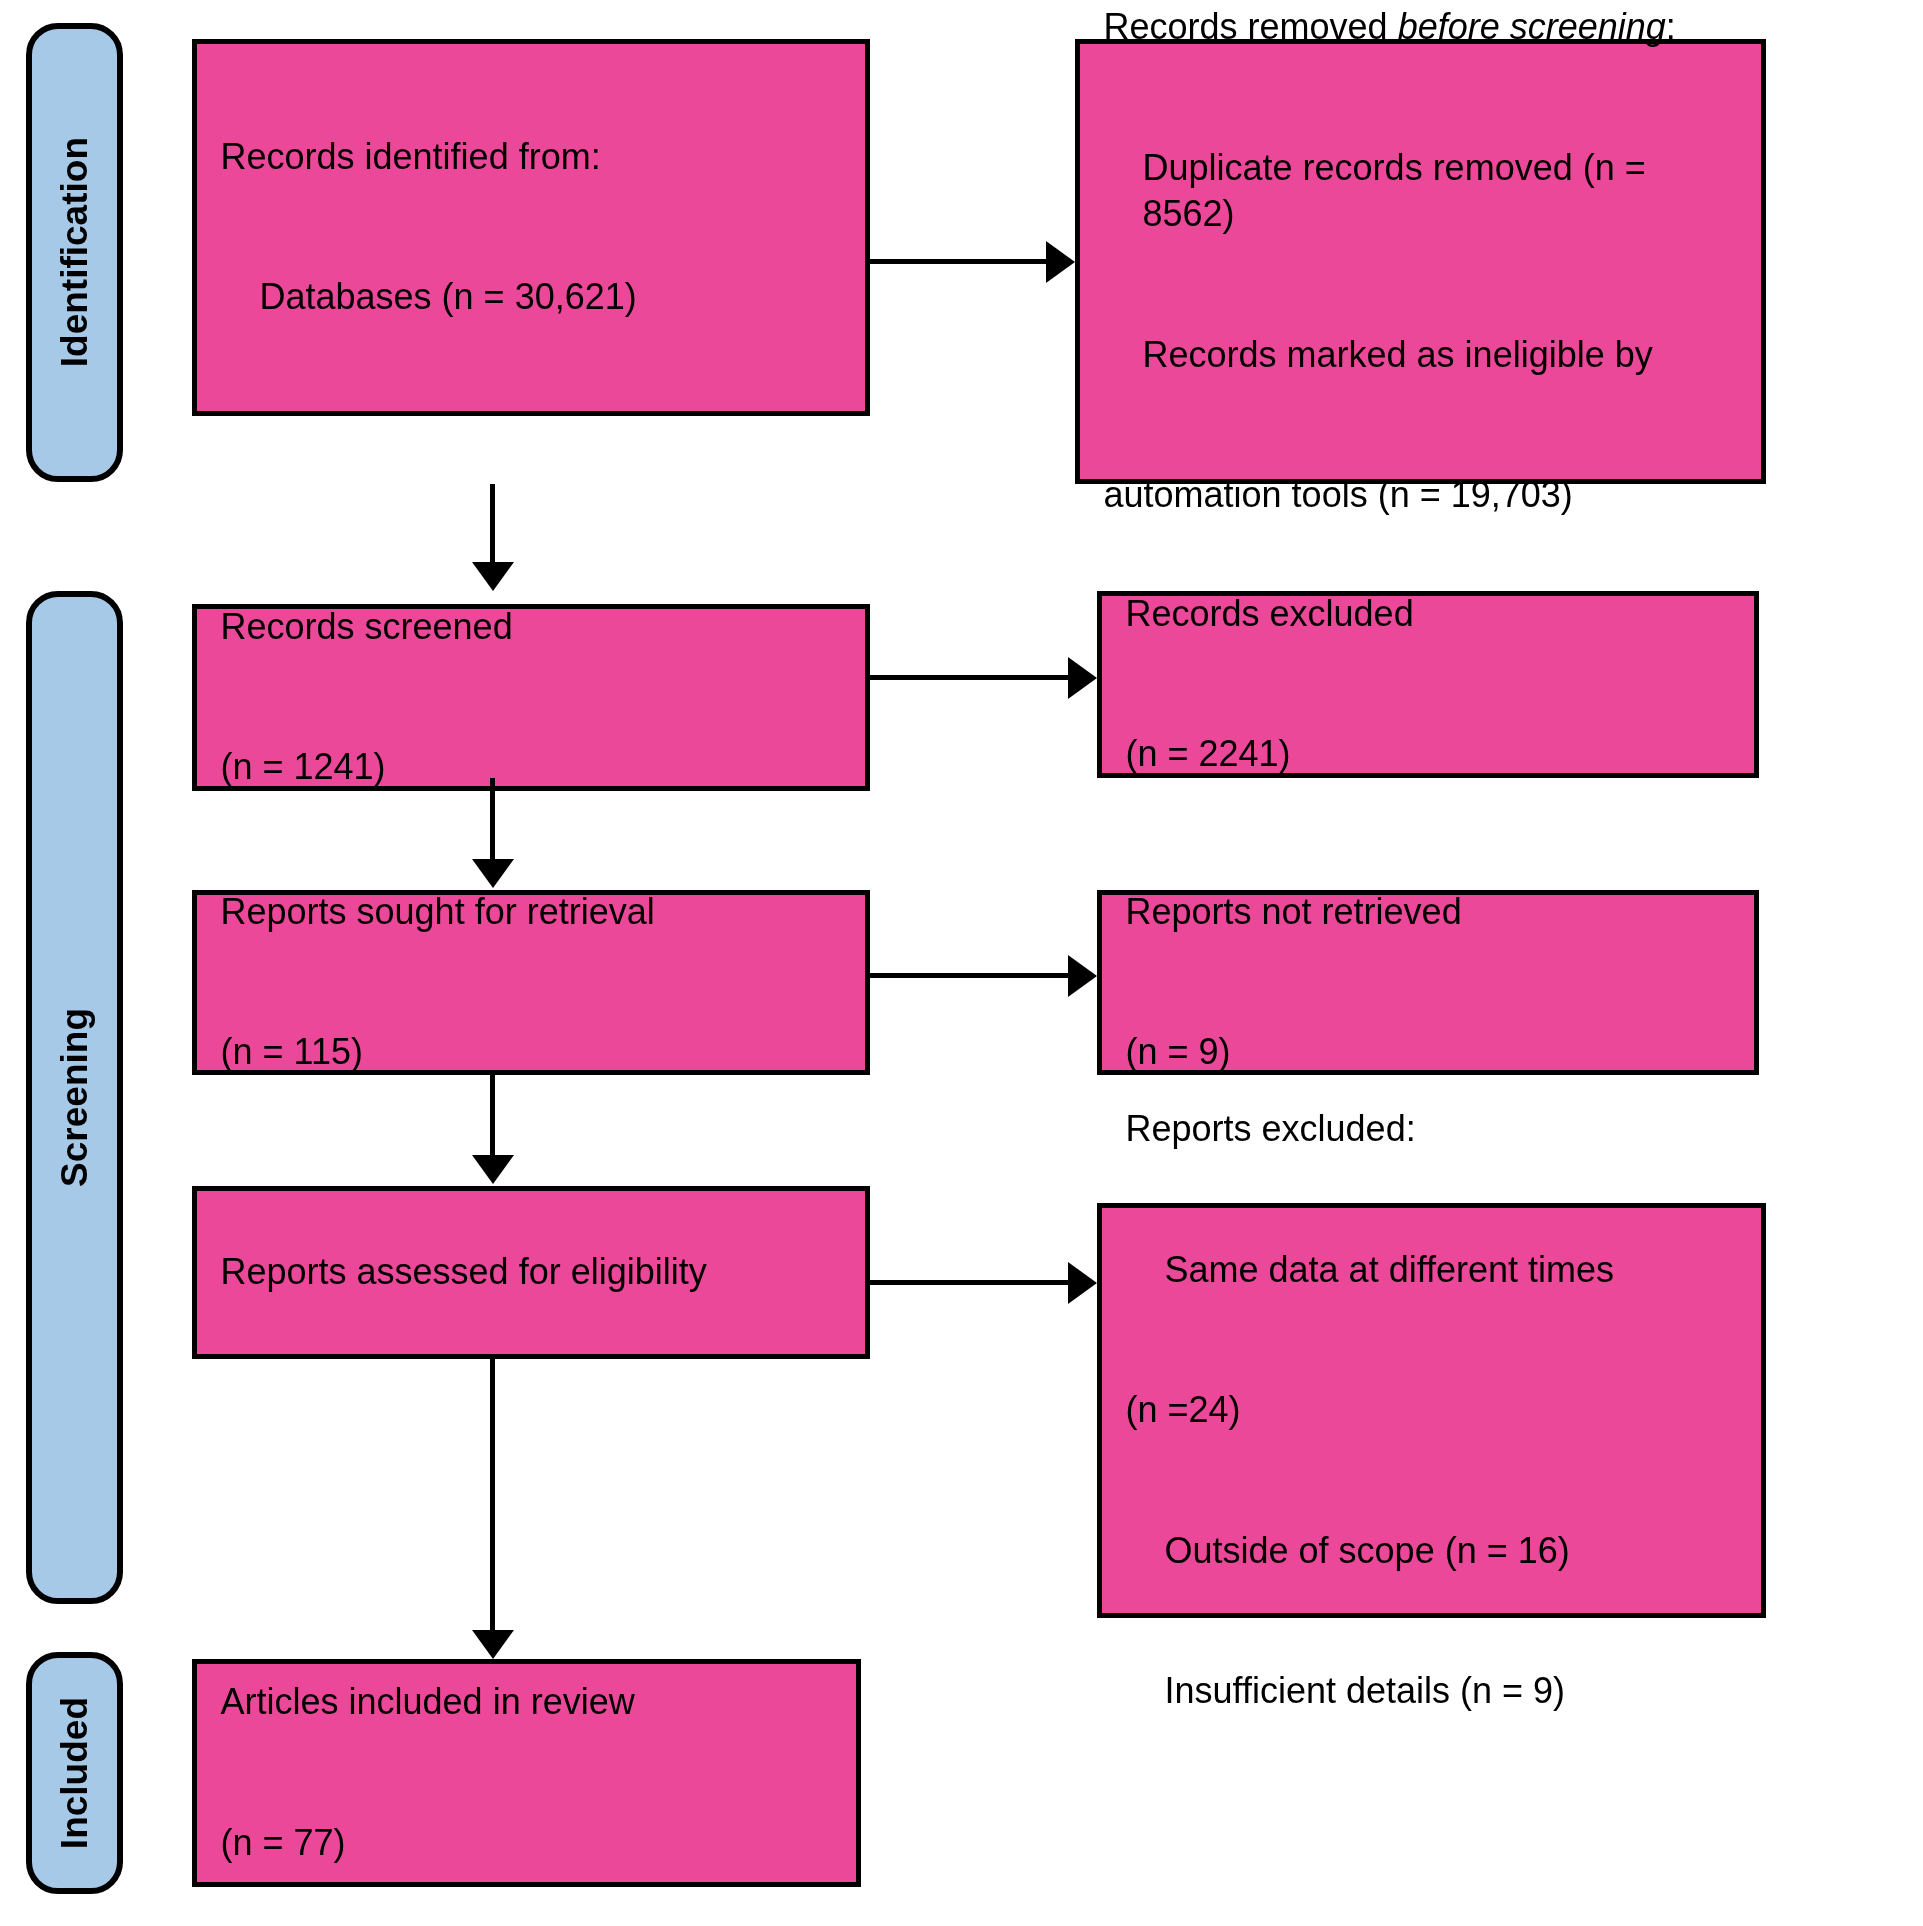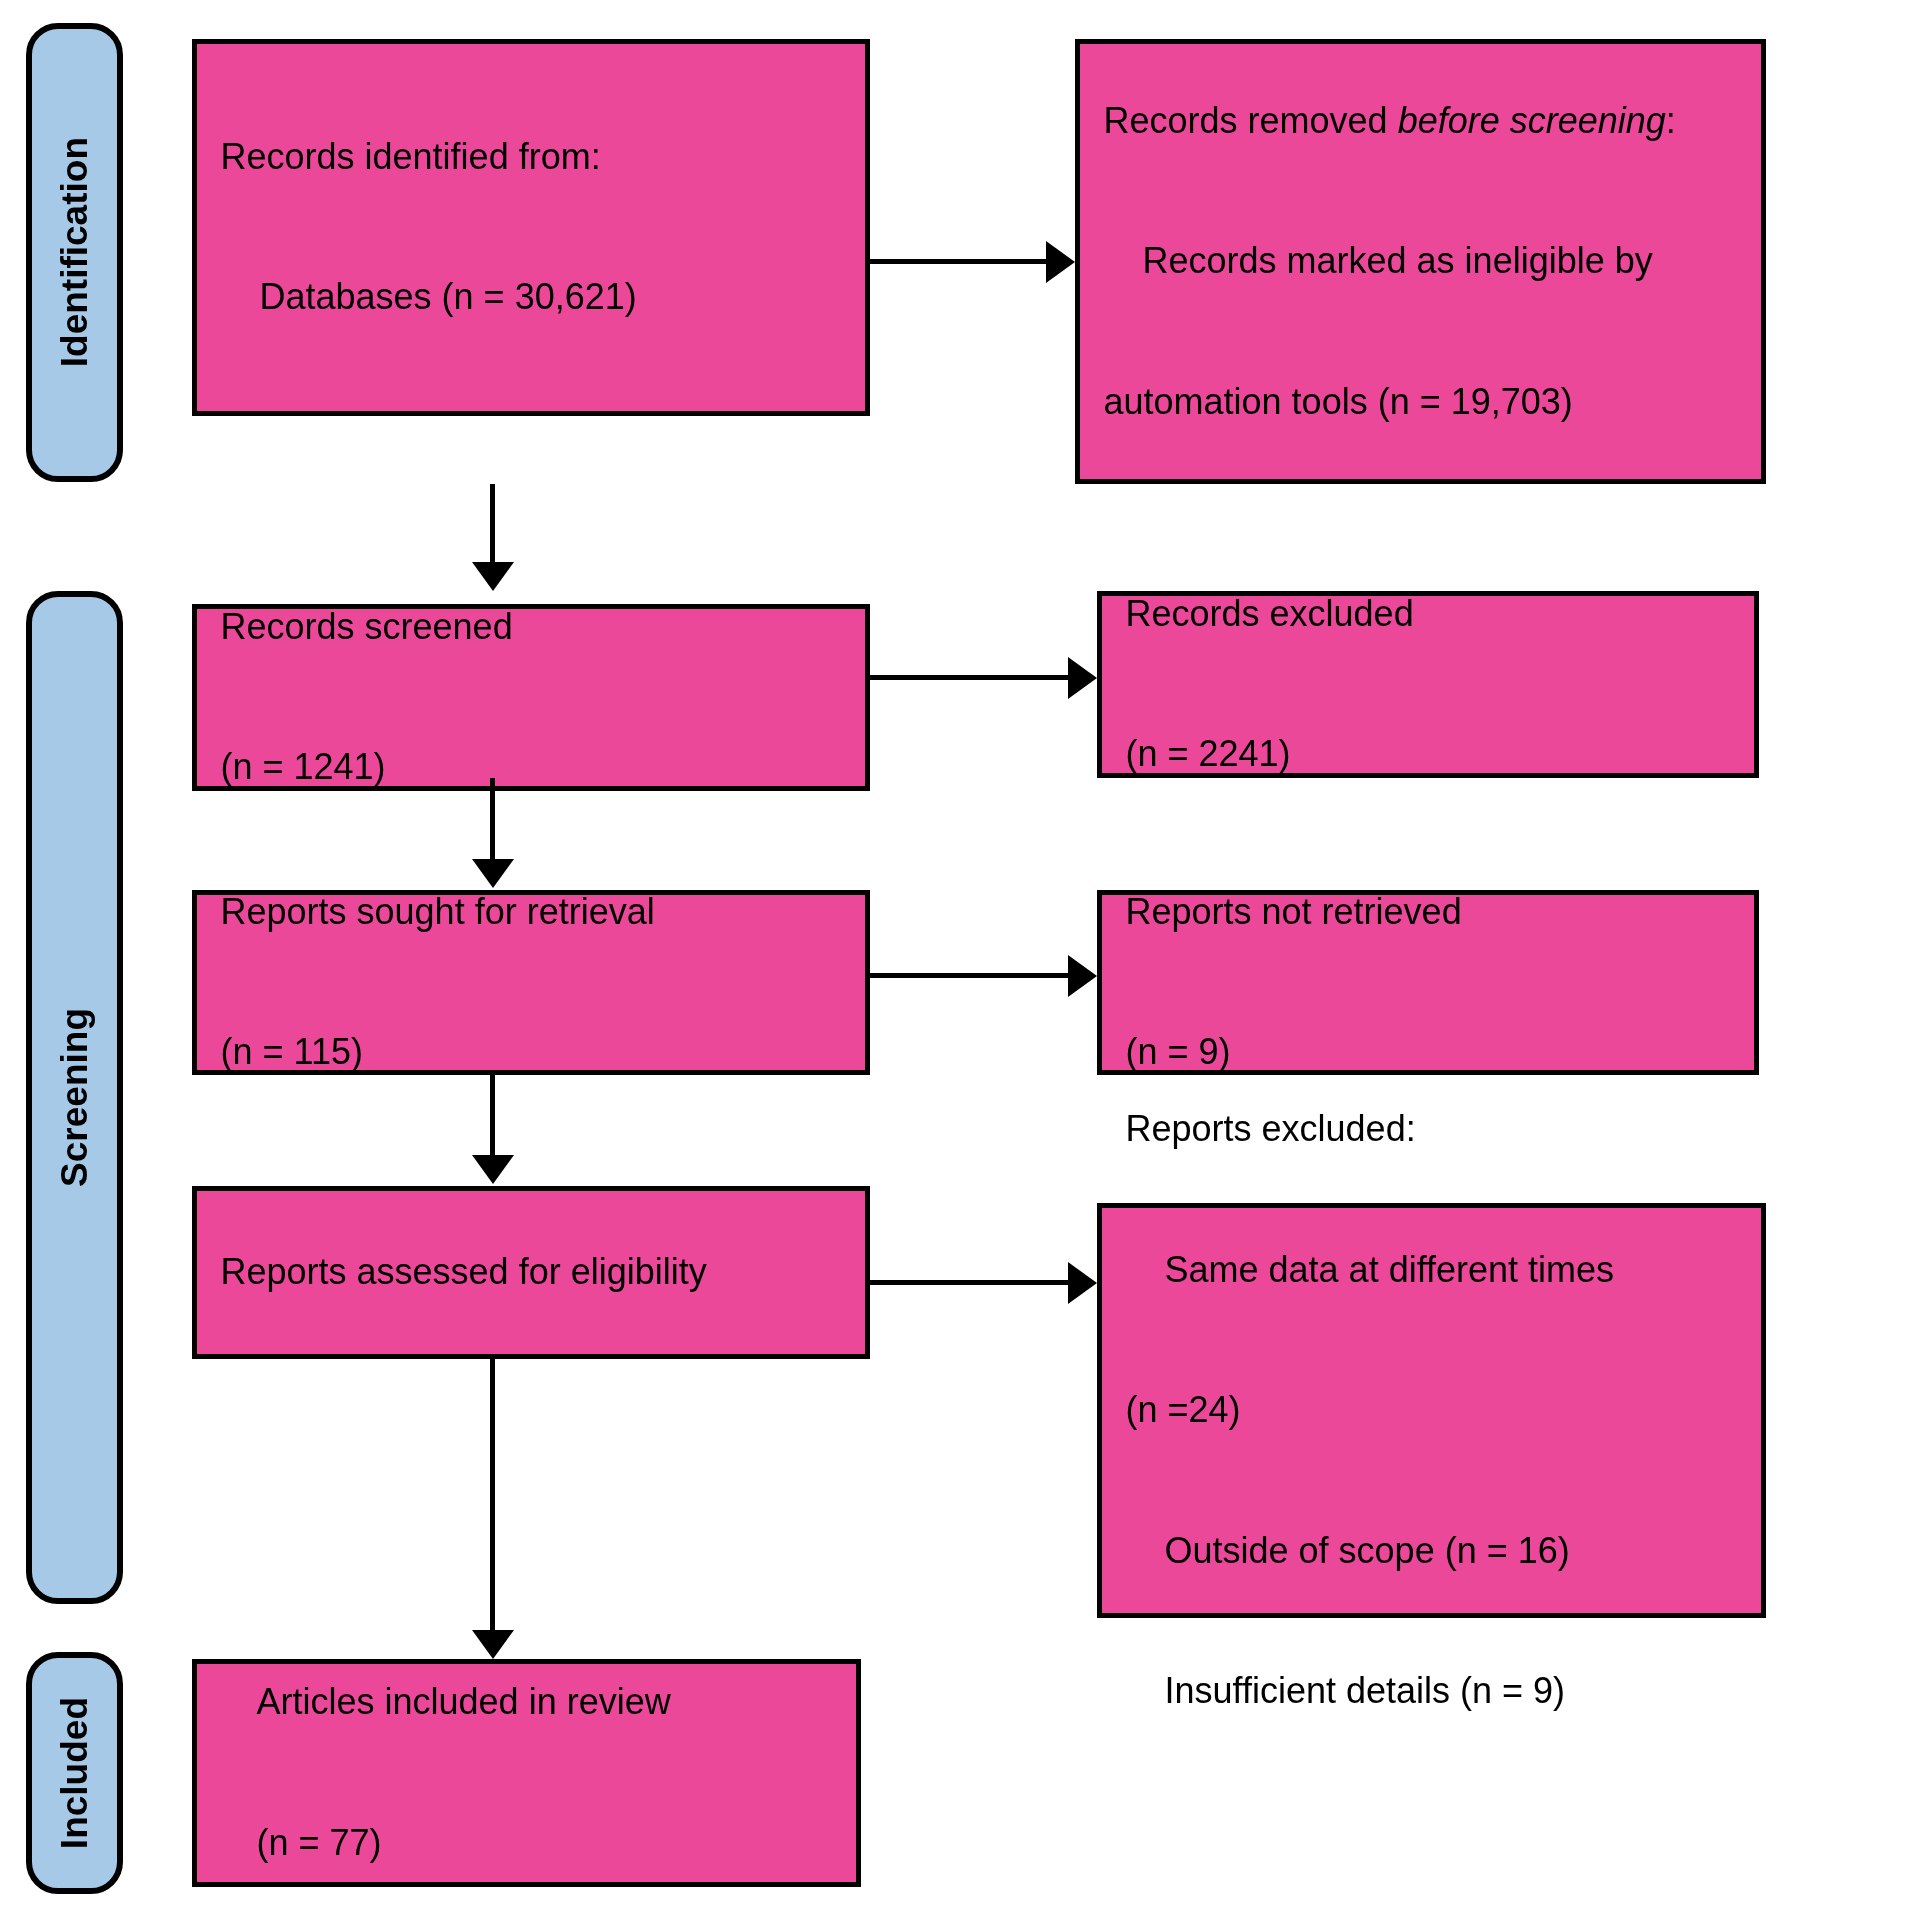--- a/index.html
+++ b/index.html
@@ -114,20 +114,21 @@
   <div class="flow-box" style="left:192px; top:39px; width:678px; height:377px;">
     <div class="box-text">
       <div>Records identified from:</div>
       <div><span class="indent">Databases (n = 30,621)</span></div>
     </div>
   </div>
 
   <div class="flow-box" style="left:1075px; top:39px; width:691px; height:445px;">
     <div class="box-text">
       <div><span>Records removed </span><span class="em">before screening</span><span>:</span></div>
+      <div><span class="indent">Duplicate records removed (n = 8562)</span></div>
       <div><span class="indent">Records marked as ineligible by</span></div>
       <div>automation tools (n = 19,703)</div>
     </div>
   </div>
 
   <div class="conn-h" style="left:870px; top:259px; width:176px;"></div>
   <div class="arrow-right" style="left:1046px; top:241px;"></div>
 
   <div class="conn-v" style="left:490px; top:484px; height:80px;"></div>
   <div class="arrow-down" style="left:472px; top:562px;"></div>
@@ -187,21 +188,21 @@
       <div><span class="indent">Insufficient details (n = 9)</span></div>
     </div>
   </div>
 
   <div class="conn-h" style="left:870px; top:1280px; width:198px;"></div>
   <div class="arrow-right" style="left:1068px; top:1262px;"></div>
 
   <div class="conn-v" style="left:490px; top:1359px; height:273px;"></div>
   <div class="arrow-down" style="left:472px; top:1630px;"></div>
 
-  <div class="flow-box" style="left:192px; top:1659px; width:669px; height:228px;padding-left:36px;">
+  <div class="flow-box" style="left:192px; top:1659px; width:669px; height:228px;">
     <div class="box-text">
       <div>Articles included in review</div>
       <div>(n = 77)</div>
     </div>
   </div>
 
 </div>
 
 
 </body></html>

